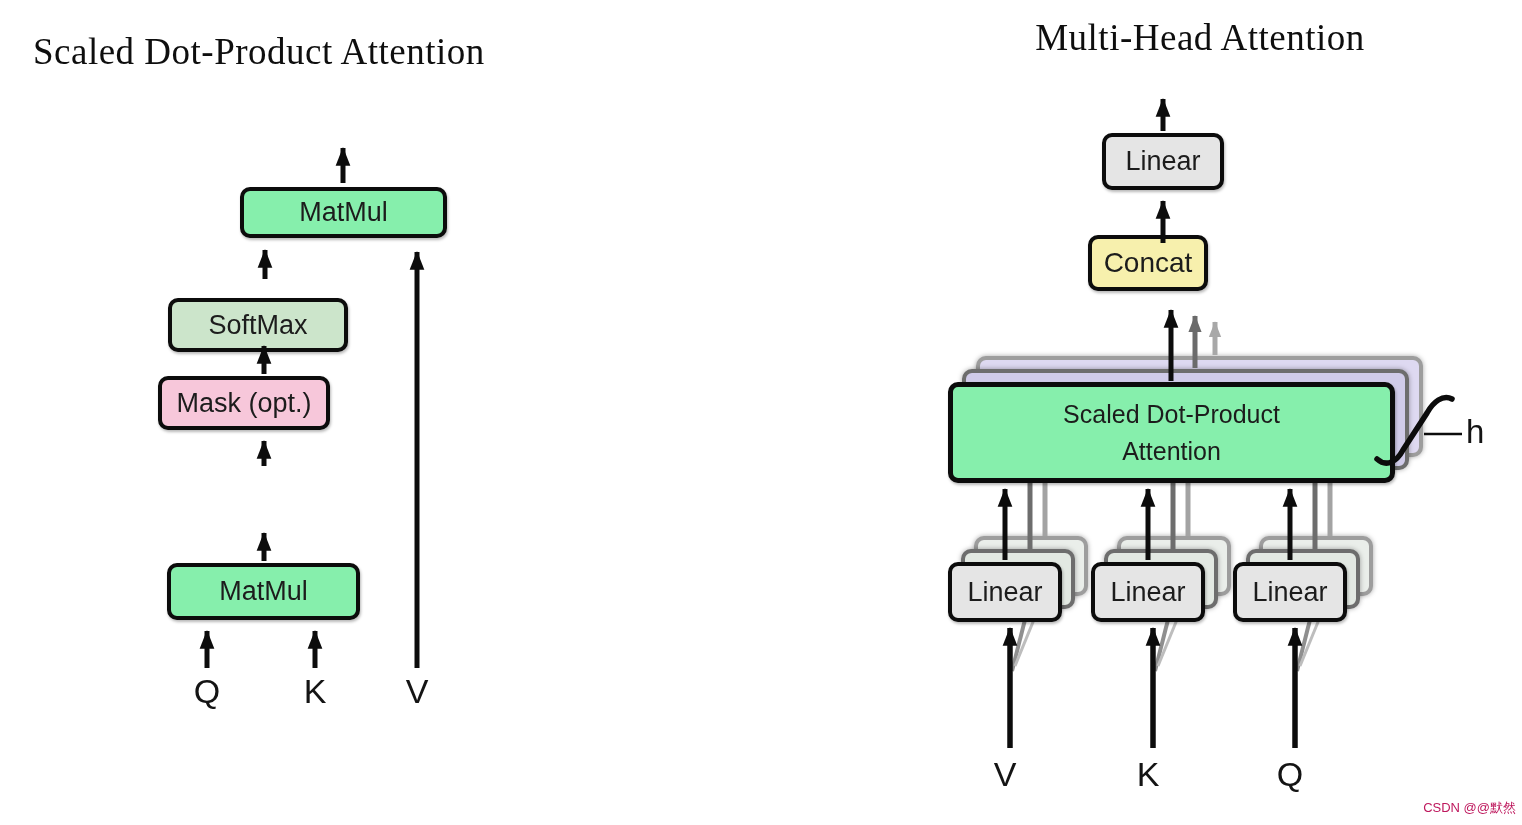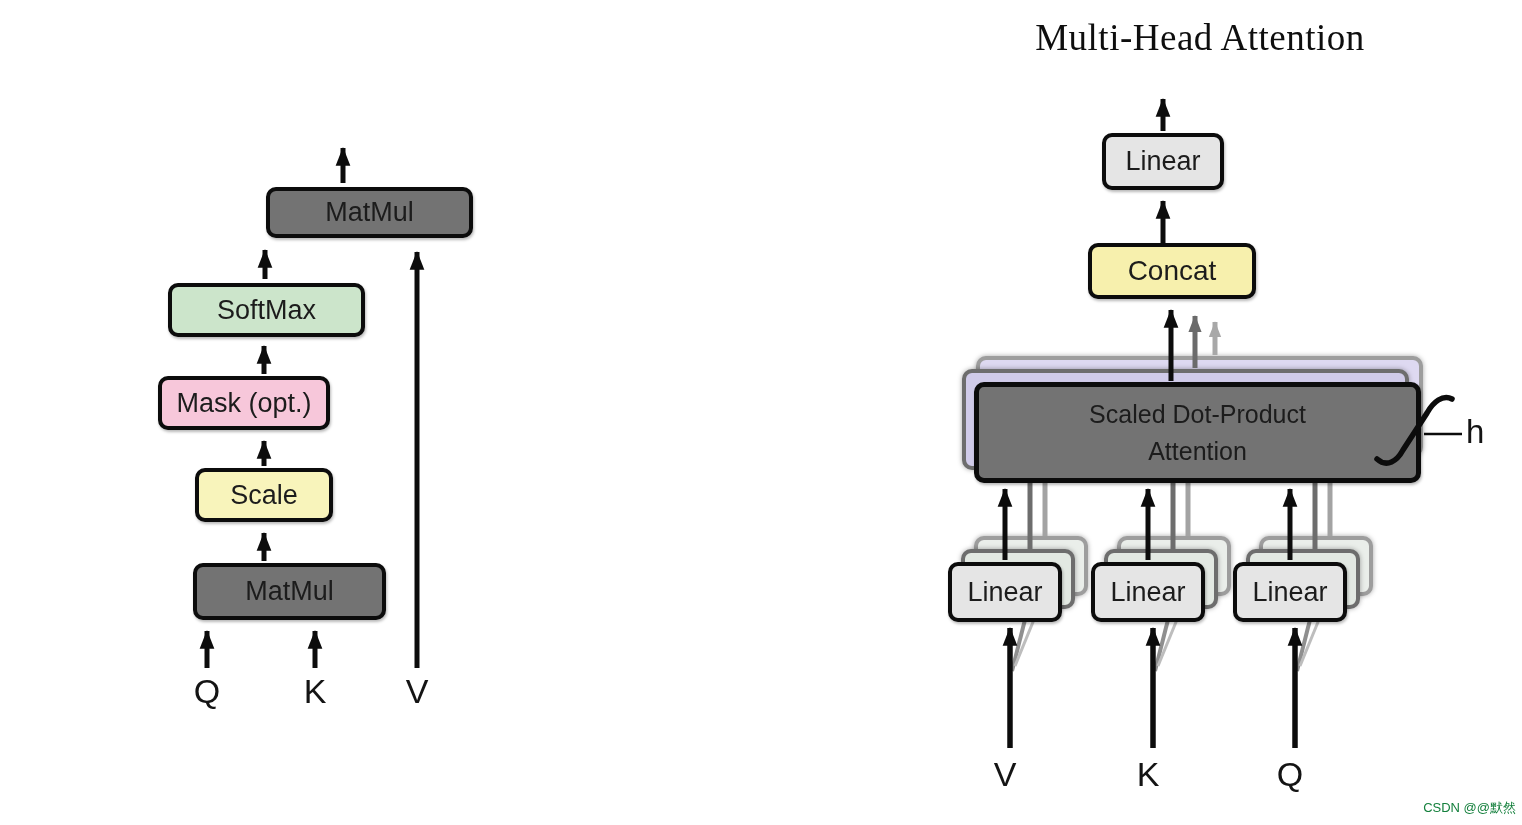--- a/index.html
+++ b/index.html
@@ -3,52 +3,52 @@
 <meta charset="utf-8">
 <style>
   html,body{margin:0;padding:0;background:#fff;}
   .canvas{position:relative;width:1522px;height:825px;background:#ffffff;overflow:hidden;
           font-family:"Liberation Sans",sans-serif;}
   .title{position:absolute;font-family:"Liberation Serif",serif;font-size:37px;color:#0e0e0e;
          white-space:nowrap;letter-spacing:0.5px;}
   .box{position:absolute;box-sizing:border-box;border:4px solid #0c0c0c;border-radius:10px;
        display:flex;align-items:center;justify-content:center;
        font-size:27px;color:#1c1c1c;box-shadow:1px 2px 3px rgba(0,0,0,0.28);z-index:4;}
-  .purple{background:#737373;margin-left:26px;}
+  .purple{background:#86efac;}
   .green{background:#cce5cb;}
   .pink{background:#f7c7da;}
   .yellow{background:#f8f4bb;}
   .yellow2{background:#f7f0ad;}
   .grayGreen{background:#e5e5e5;}
   .bigbox{border-width:5px;font-size:25px;line-height:37px;text-align:center;flex-direction:column;}
   .shadowbox{position:absolute;box-sizing:border-box;border-radius:10px;
              box-shadow:0 0 5px rgba(0,0,0,0.35);}
   .sh-mid{border:4px solid #6d6d6d;z-index:2;}
   .sh-back{border:4px solid #9d9d9d;z-index:1;}
   .sh-purple-mid{background:#d0cbe9;}
   .sh-purple-back{background:#ded9f1;}
   .sh-gray-mid{background:#e2e8e2;}
   .sh-gray-back{background:#eaeeea;}
   .iolabel{position:absolute;font-size:34px;color:#141414;transform:translateX(-50%);z-index:5;}
   .hlabel{position:absolute;font-size:33px;color:#141414;z-index:5;}
-  .watermark{position:absolute;right:6px;bottom:8px;font-size:13px;color:#15803d;z-index:6;margin-left:40px;}
+  .watermark{position:absolute;right:6px;bottom:8px;font-size:13px;color:#be185d;z-index:6;margin-left:40px;}
   svg.layerB{position:absolute;left:0;top:0;z-index:3;pointer-events:none;}
   svg.layerD{position:absolute;left:0;top:0;z-index:5;pointer-events:none;}
 </style>
 </head>
 <body>
 
 <div class="canvas">
 
+  <div class="title" style="left:33px;top:30px;">Scaled Dot-Product Attention</div>
   <div class="title" style="left:1200px;top:16px;transform:translateX(-50%);">Multi-Head Attention</div>
 
   <div class="box purple" style="left:240px;top:187px;width:207px;height:51px;">MatMul</div>
-  <div class="box green" style="left:168px;top:283px;width:197px;height:54px;">SoftMax</div>
+  <div class="box green" style="left:168px;top:298px;width:180px;height:54px;">SoftMax</div>
   <div class="box pink" style="left:158px;top:376px;width:172px;height:54px;">Mask (opt.)</div>
-  <div class="box yellow" style="left:195px;top:468px;width:138px;height:54px;">Scale</div>
   <div class="box purple" style="left:167px;top:563px;width:193px;height:57px;">MatMul</div>
 
   <div class="iolabel" style="left:207px;top:672px;">Q</div>
   <div class="iolabel" style="left:315px;top:672px;">K</div>
   <div class="iolabel" style="left:417px;top:672px;">V</div>
 
   <div class="shadowbox sh-back sh-purple-back" style="left:976px;top:356px;width:447px;height:101px;"></div>
   <div class="shadowbox sh-mid sh-purple-mid" style="left:962px;top:369px;width:447px;height:101px;"></div>
 
   <div class="shadowbox sh-back sh-gray-back" style="left:974px;top:536px;width:114px;height:60px;"></div>
@@ -73,21 +73,21 @@
       <path d="M1315,600 L1297,671" stroke="#8f8f8f" stroke-width="4"></path>
       <path d="M1327,600 L1300,666" stroke="#bdbdbd" stroke-width="3"></path>
     </g>
   </svg>
 
   <div class="box purple bigbox" style="left:948px;top:382px;width:447px;height:101px;">
     <div>Scaled Dot-Product</div>
     <div>Attention</div>
   </div>
   <div class="box grayGreen" style="left:1102px;top:133px;width:122px;height:57px;border-width:4.5px;">Linear</div>
-  <div class="box yellow2" style="left:1088px;top:243px;width:168px;height:56px;border-width:4.5px;font-size:28px;text-align:right;">Concat</div>
+  <div class="box yellow2" style="left:1088px;top:235px;width:120px;height:56px;border-width:4.5px;font-size:28px;text-align:right;">Concat</div>
   <div class="box grayGreen" style="left:948px;top:562px;width:114px;height:60px;border-width:4.5px;">Linear</div>
   <div class="box grayGreen" style="left:1091px;top:562px;width:114px;height:60px;border-width:4.5px;">Linear</div>
   <div class="box grayGreen" style="left:1233px;top:562px;width:114px;height:60px;border-width:4.5px;">Linear</div>
 
   <div class="hlabel" style="left:1466px;top:413px;">h</div>
 
   <div class="iolabel" style="left:1005px;top:755px;">V</div>
   <div class="iolabel" style="left:1148px;top:755px;">K</div>
   <div class="iolabel" style="left:1290px;top:755px;">Q</div>
 

